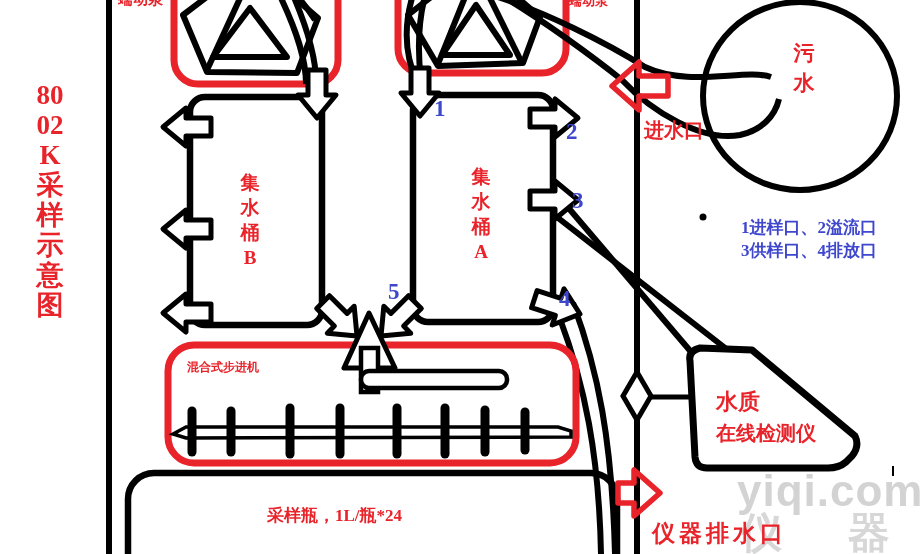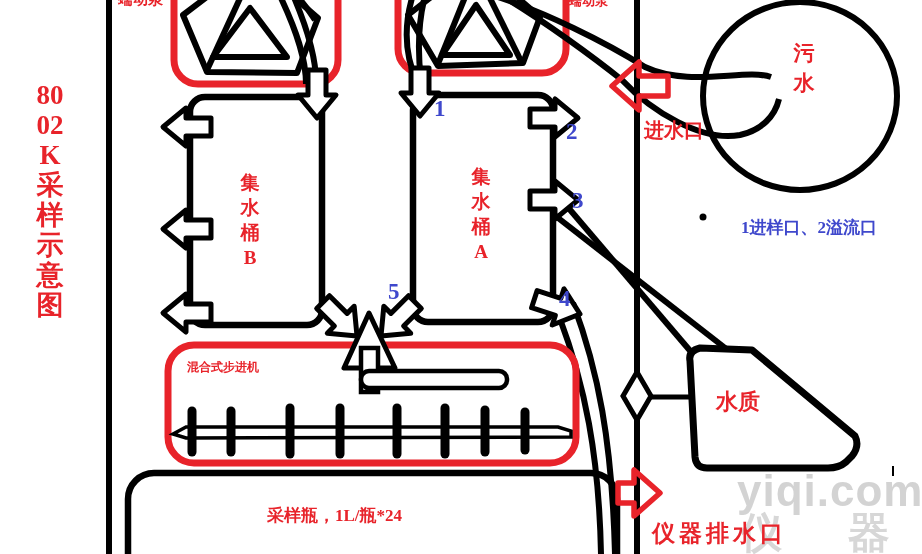--- a/index.html
+++ b/index.html
@@ -153,26 +153,28 @@
   </div>
 
   <div class="lbl blue portnum" style="left:434px;top:96px;">1</div>
   <div class="lbl blue portnum" style="left:566px;top:119px;">2</div>
   <div class="lbl blue portnum" style="left:572px;top:188px;">3</div>
   <div class="lbl blue portnum" style="left:559px;top:286px;">4</div>
   <div class="lbl blue portnum" style="left:388px;top:279px;">5</div>
 
   <div class="lbl blue legend">
     <div>1进样口、2溢流口</div>
+    <div>3供样口、4排放口</div>
   </div>
 
   <div class="lbl red vstack" style="left:789px;top:38px;width:30px;font-size:21px;line-height:30px;">
     <div>污</div>
     <div>水</div>
   </div>
 
   <div class="lbl red" style="left:644px;top:117px;font-size:20px;text-align:right;">进水口</div>
   <div class="lbl red" style="left:187px;top:359px;font-size:12px;">混合式步进机</div>
   <div class="lbl red" style="left:267px;top:504px;font-size:17px;">采样瓶，1L/瓶*24</div>
   <div class="lbl red" style="left:716px;top:387px;font-size:22px;">水质</div>
+  <div class="lbl red" style="left:716px;top:420px;font-size:20px;">在线检测仪</div>
   <div class="lbl red" style="left:652px;top:518px;font-size:23px;letter-spacing:4px;">仪器排水口</div>
 
 </div>
 
 </body></html>

